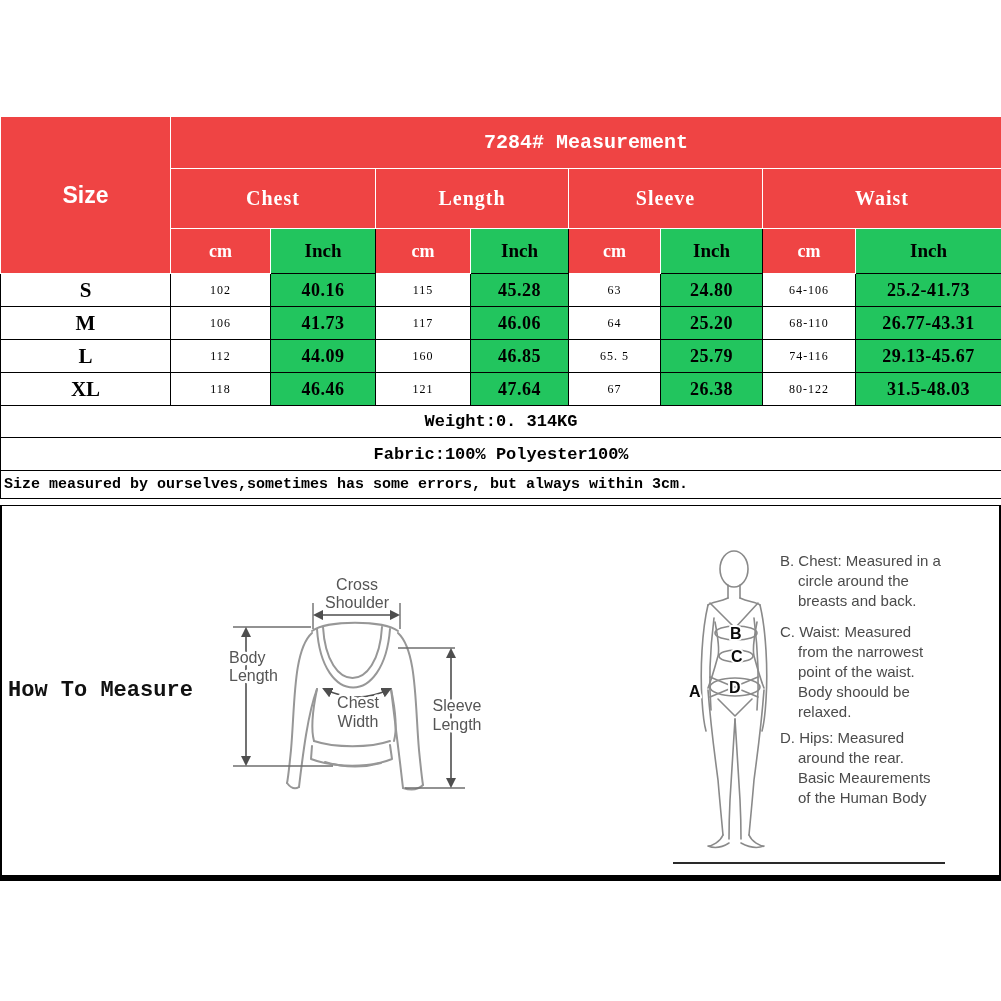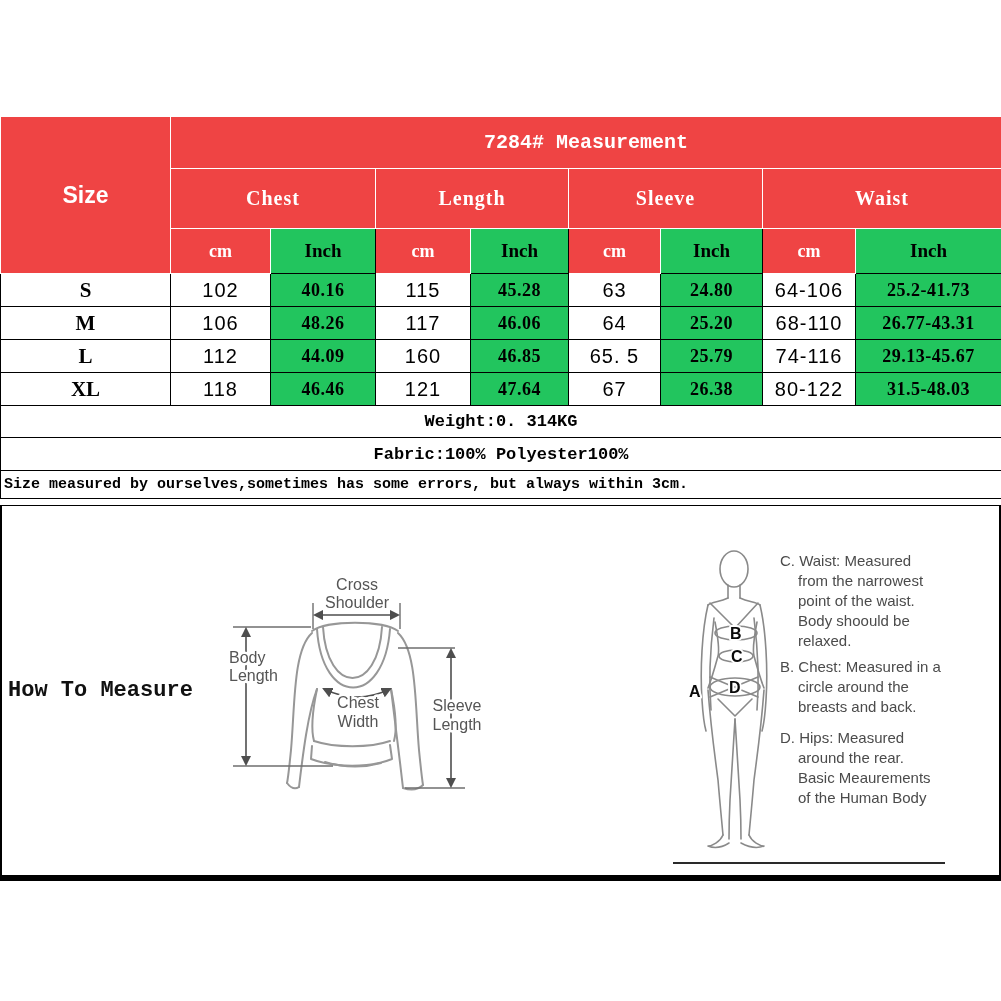--- a/index.html
+++ b/index.html
@@ -12,21 +12,21 @@
   td.wht{background:#fff;color:#000;border:1px solid #000;}
   td.ylw{background:#22c55e;color:#000;border:1px solid #000;}
   tr.r-title{height:52px;} tr.r-group{height:60px;} tr.r-unit{height:45px;}
   tr.r-data{height:33px;} tr.r-weight{height:32px;margin-left:12px;} tr.r-fabric{height:33px;} tr.r-note{height:28px;}
   .title-cell{font-family:"Liberation Mono",monospace;font-weight:bold;font-size:20px;padding-right:80px;}
   .size-cell{font-weight:bold;font-size:23px;}
   .group-cell{font-family:"Liberation Serif",serif;font-weight:bold;font-size:20px;letter-spacing:1px;}
   .unit-cm{font-family:"Liberation Serif",serif;font-weight:bold;font-size:18px;}
   .unit-inch{font-family:"Liberation Serif",serif;font-weight:bold;font-size:19px;}
   .size-val{font-family:"Liberation Serif",serif;font-weight:bold;font-size:21px;}
-  .cm-val{font-family:Liberation Sans, sans-serif;font-size:20px;letter-spacing:1px;}
+  .cm-val{font-family:Liberation Serif, serif;font-size:12px;letter-spacing:1px;}
   .in-val{font-family:"Liberation Serif",serif;font-weight:bold;font-size:18px;letter-spacing:.5px;}
   .mono-row{font-family:"Liberation Mono",monospace;font-weight:bold;font-size:17px;}
   .note-row{font-family:"Liberation Mono",monospace;font-weight:bold;font-size:15px;text-align:left !important;padding-left:3px !important;}
   
   .howto{position:absolute;left:0;top:505px;width:1001px;height:376px;box-sizing:border-box;
          background:#fff;border-top:1px solid #000;border-left:2px solid #000;border-right:2px solid #000;border-bottom:6px solid #000;}
   .howto-title{position:absolute;left:6px;top:172px;font-family:"Liberation Mono",monospace;
                font-weight:bold;font-size:22px;color:#111;white-space:nowrap;}
   .shirt-svg{position:absolute;left:193px;top:49px;}
   .figure-svg{position:absolute;left:660px;top:32px;}
@@ -89,21 +89,21 @@
       <td class="wht cm-val">115</td>
       <td class="ylw in-val">45.28</td>
       <td class="wht cm-val">63</td>
       <td class="ylw in-val">24.80</td>
       <td class="wht cm-val">64-106</td>
       <td class="ylw in-val">25.2-41.73</td>
     </tr>
     <tr class="r-data">
       <td class="wht size-val">M</td>
       <td class="wht cm-val">106</td>
-      <td class="ylw in-val">48.26</td>
+      <td class="ylw in-val">41.73</td>
       <td class="wht cm-val">117</td>
       <td class="ylw in-val">46.06</td>
       <td class="wht cm-val">64</td>
       <td class="ylw in-val">25.20</td>
       <td class="wht cm-val">68-110</td>
       <td class="ylw in-val">26.77-43.31</td>
     </tr>
     <tr class="r-data">
       <td class="wht size-val">L</td>
       <td class="wht cm-val">112</td>
@@ -217,28 +217,28 @@
         <path class="fig-line" d="M61,297 C58,304 50,308 46,308 Q56,312 67,305"></path>
         <path class="fig-line" d="M87,297 C90,304 98,308 102,308 Q92,312 79,305"></path>
       </g>
       <text class="flabel" x="27" y="159">A</text>
       <text class="flabel" x="68" y="101">B</text>
       <text class="flabel" x="69" y="124">C</text>
       <text class="flabel" x="67" y="155">D</text>
     </svg>
 
     <div class="points">
+      <div class="mp mp-b">B. Chest: Measured in a
+circle around the
+breasts and back.</div>
       <div class="mp mp-c">C. Waist: Measured
 from the narrowest
 point of the waist.
 Body shoould be
 relaxed.</div>
-      <div class="mp mp-b">B. Chest: Measured in a
-circle around the
-breasts and back.</div>
       <div class="mp mp-d">D. Hips: Measured
 around the rear.
 Basic Meaurements
 of the Human Body</div>
     </div>
 
     <div class="figure-underline"></div>
   </div>
 
 </div>

